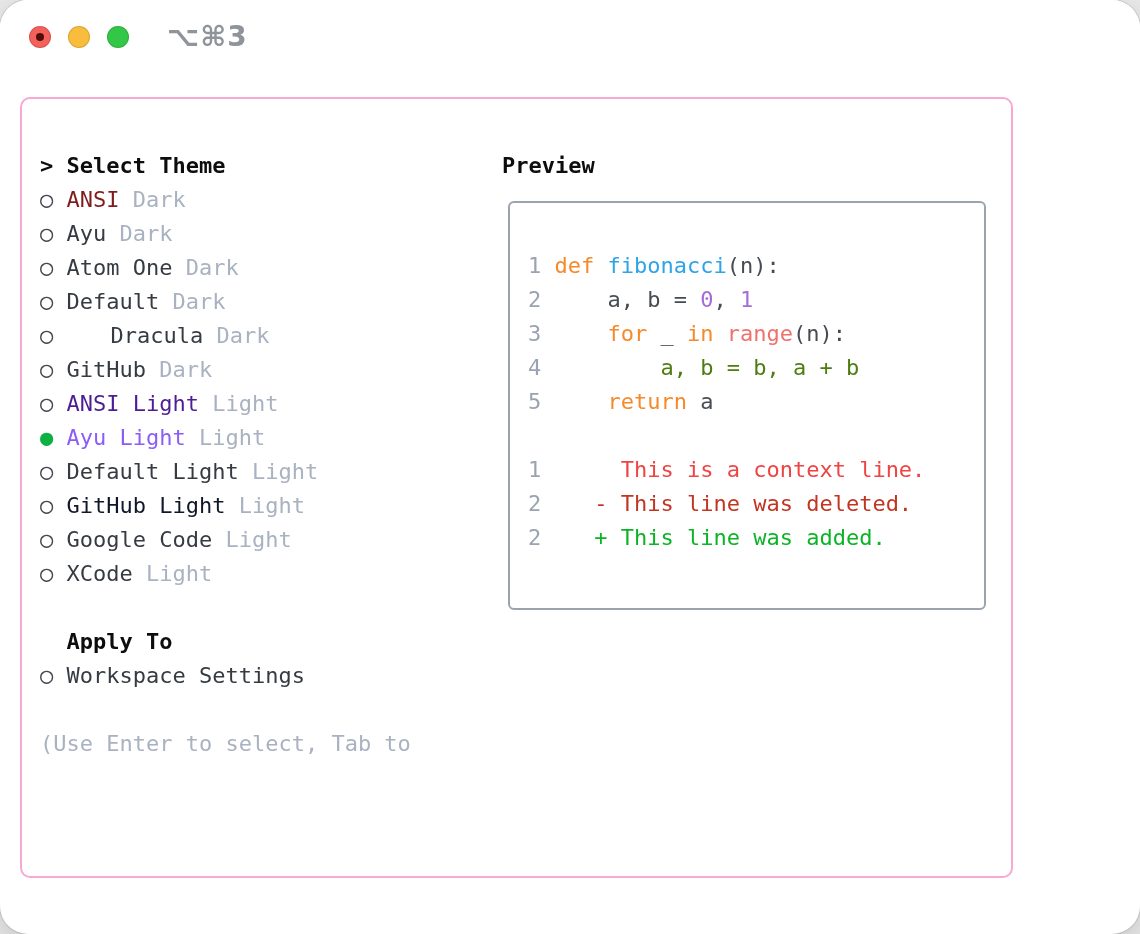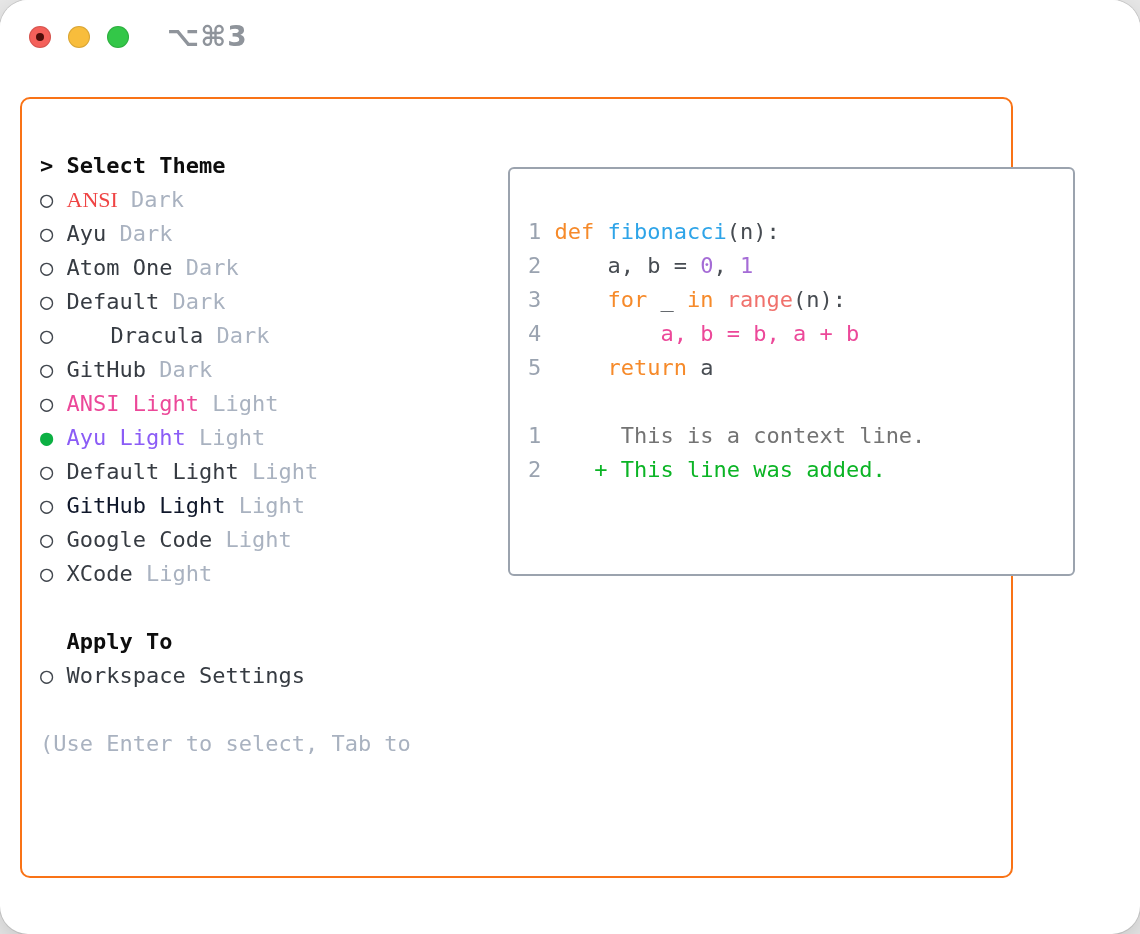--- a/index.html
+++ b/index.html
@@ -18,32 +18,32 @@
   .light.yellow{background:#f8bd3c;}
   .light.green{background:#33c748;}
   .win-title{
     position:absolute;left:167px;top:20px;
     font-family:"DejaVu Sans","Liberation Sans",sans-serif;
     font-size:28px;font-weight:700;color:#8f949b;letter-spacing:1px;
   }
   
   .panel{
     position:absolute;left:20px;top:97px;width:993px;height:781px;
-    box-sizing:border-box;border:2px solid #f97316;border-radius:10px;
+    box-sizing:border-box;border:2px solid #f9a8d4;border-radius:10px;
     background:#ffffff;display:flex;padding:50px 0 0 18px;
   }
   .row{height:34px;line-height:34px;font-size:22px;white-space:pre;color:#363b42;}
   .row.blank{color:transparent;}
   .hdr{font-weight:700;color:#0d0d0d;}
   .left-pane{width:462px;flex:0 0 auto;}
   .right-pane{flex:1 1 auto;}
   .help .row{color:#a9b2c0;}
   
   .preview-box{
-    box-sizing:border-box;width:567px;height:409px;margin:18px 0 0 6px;
+    box-sizing:border-box;width:478px;height:409px;margin:18px 0 0 6px;
     border:2px solid #9ba3ae;border-radius:6px;background:#ffffff;
     padding:46px 0 0 18px;overflow:hidden;
   }
   .code-row{height:34px;line-height:34px;font-size:22px;white-space:pre;}
 </style>
 </head>
 <body>
 
 <div class="screen">
 
@@ -57,27 +57,27 @@
     </div>
     <div class="win-title">⌥⌘3</div>
   </div>
 
   <div class="panel">
 
     <div class="left-pane">
       <div class="row hdr"><span>&gt; </span><span>Select Theme</span></div>
 
       <div id="theme-list">
-          <div class="row"><span style="color: rgb(67, 72, 79);">○ </span><span style="color: #ef4444; font-family: Liberation Serif, serif;">ANSI</span><span style="color: rgb(169, 178, 192);"> Dark</span></div>
+          <div class="row"><span style="color: rgb(67, 72, 79);">○ </span><span style="color: #7f1d1d;">ANSI</span><span style="color: rgb(169, 178, 192);"> Dark</span></div>
           <div class="row"><span style="color: rgb(67, 72, 79);">○ </span><span style="color: rgb(54, 59, 66);">Ayu</span><span style="color: rgb(169, 178, 192);"> Dark</span></div>
           <div class="row"><span style="color: rgb(67, 72, 79);">○ </span><span style="color: rgb(54, 59, 66);">Atom One</span><span style="color: rgb(169, 178, 192);"> Dark</span></div>
           <div class="row"><span style="color: rgb(67, 72, 79);">○ </span><span style="color: rgb(54, 59, 66);">Default</span><span style="color: rgb(169, 178, 192);"> Dark</span></div>
           <div class="row"><span style="color: rgb(67, 72, 79);">○ </span><span style="color: rgb(54, 59, 66); margin-left: 44px;">Dracula</span><span style="color: rgb(169, 178, 192);"> Dark</span></div>
           <div class="row"><span style="color: rgb(67, 72, 79);">○ </span><span style="color: rgb(54, 59, 66);">GitHub</span><span style="color: rgb(169, 178, 192);"> Dark</span></div>
-          <div class="row"><span style="color: rgb(67, 72, 79);">○ </span><span style="color: #ec4899;">ANSI Light</span><span style="color: rgb(169, 178, 192);"> Light</span></div>
+          <div class="row"><span style="color: rgb(67, 72, 79);">○ </span><span style="color: #4c1d95;">ANSI Light</span><span style="color: rgb(169, 178, 192);"> Light</span></div>
           <div class="row"><span style="color: rgb(12, 176, 67);">● </span><span style="color: #8b5cf6;">Ayu Light</span><span style="color: rgb(169, 178, 192);"> Light</span></div>
           <div class="row"><span style="color: rgb(67, 72, 79);">○ </span><span style="color: rgb(54, 59, 66);">Default Light</span><span style="color: rgb(169, 178, 192);"> Light</span></div>
           <div class="row"><span style="color: rgb(67, 72, 79);">○ </span><span style="color: #0f172a;">GitHub Light</span><span style="color: rgb(169, 178, 192);"> Light</span></div>
           <div class="row"><span style="color: rgb(67, 72, 79);">○ </span><span style="color: rgb(54, 59, 66); text-align: center;">Google Code</span><span style="color: rgb(169, 178, 192);"> Light</span></div>
           <div class="row"><span style="color: rgb(67, 72, 79);">○ </span><span style="color: rgb(54, 59, 66);">XCode</span><span style="color: rgb(169, 178, 192);"> Light</span></div>
         </div>
 
       <div class="row blank"> </div>
       <div class="row hdr"><span>  </span><span>Apply To</span></div>
 
@@ -85,28 +85,30 @@
           <div class="row"><span style="color: rgb(67, 72, 79);">○ </span><span style="color: rgb(54, 59, 66);">Workspace Settings</span></div>
         </div>
 
       <div class="row blank"> </div>
       <div class="help">
         <div class="row">(Use Enter to select, Tab to</div>
       </div>
     </div>
 
     <div class="right-pane">
+      <div class="row hdr">Preview</div>
       <div class="preview-box">
         <div id="code-lines">
             <div class="code-row"><span style="color: rgb(154, 163, 176);">1 </span><span style="color: rgb(246, 138, 42);">def</span><span style="color: rgb(71, 76, 82);"> </span><span style="color: rgb(46, 164, 232);">fibonacci</span><span style="color: rgb(71, 76, 82);">(n):</span></div>
             <div class="code-row"><span style="color: rgb(154, 163, 176);">2 </span><span style="color: rgb(71, 76, 82);">    a, b = </span><span style="color: rgb(165, 108, 214);">0</span><span style="color: rgb(71, 76, 82);">, </span><span style="color: rgb(165, 108, 214);">1</span></div>
             <div class="code-row"><span style="color: rgb(154, 163, 176);">3 </span><span style="color: rgb(71, 76, 82);">    </span><span style="color: rgb(246, 138, 42);">for</span><span style="color: rgb(71, 76, 82);"> _ </span><span style="color: rgb(246, 138, 42);">in</span><span style="color: rgb(71, 76, 82);"> </span><span style="color: rgb(240, 113, 108);">range</span><span style="color: rgb(71, 76, 82);">(n):</span></div>
-            <div class="code-row"><span style="color: rgb(154, 163, 176);">4 </span><span style="color: #ec4899;">        a, b = b, a + b</span></div>
+            <div class="code-row"><span style="color: rgb(154, 163, 176);">4 </span><span style="color: #4d7c0f;">        a, b = b, a + b</span></div>
             <div class="code-row"><span style="color: rgb(154, 163, 176);">5 </span><span style="color: rgb(71, 76, 82);">    </span><span style="color: rgb(246, 138, 42);">return</span><span style="color: rgb(71, 76, 82);"> a</span></div>
             <div class="code-row"><span style="color: rgb(71, 76, 82);"> </span></div>
-            <div class="code-row"><span style="color: rgb(154, 163, 176);">1 </span><span style="color: #737373; text-align: right;">     This is a context line.</span></div>
+            <div class="code-row"><span style="color: rgb(154, 163, 176);">1 </span><span style="color: #ef4444; text-align: right;">     This is a context line.</span></div>
+            <div class="code-row"><span style="color: rgb(154, 163, 176);">2 </span><span style="color: rgb(194, 53, 34);">   - This line was deleted.</span></div>
             <div class="code-row"><span style="color: rgb(154, 163, 176);">2 </span><span style="color: rgb(11, 180, 37);">   + This line was added.</span></div>
           </div>
       </div>
     </div>
 
   </div>
 </div>
 
 </body></html>

